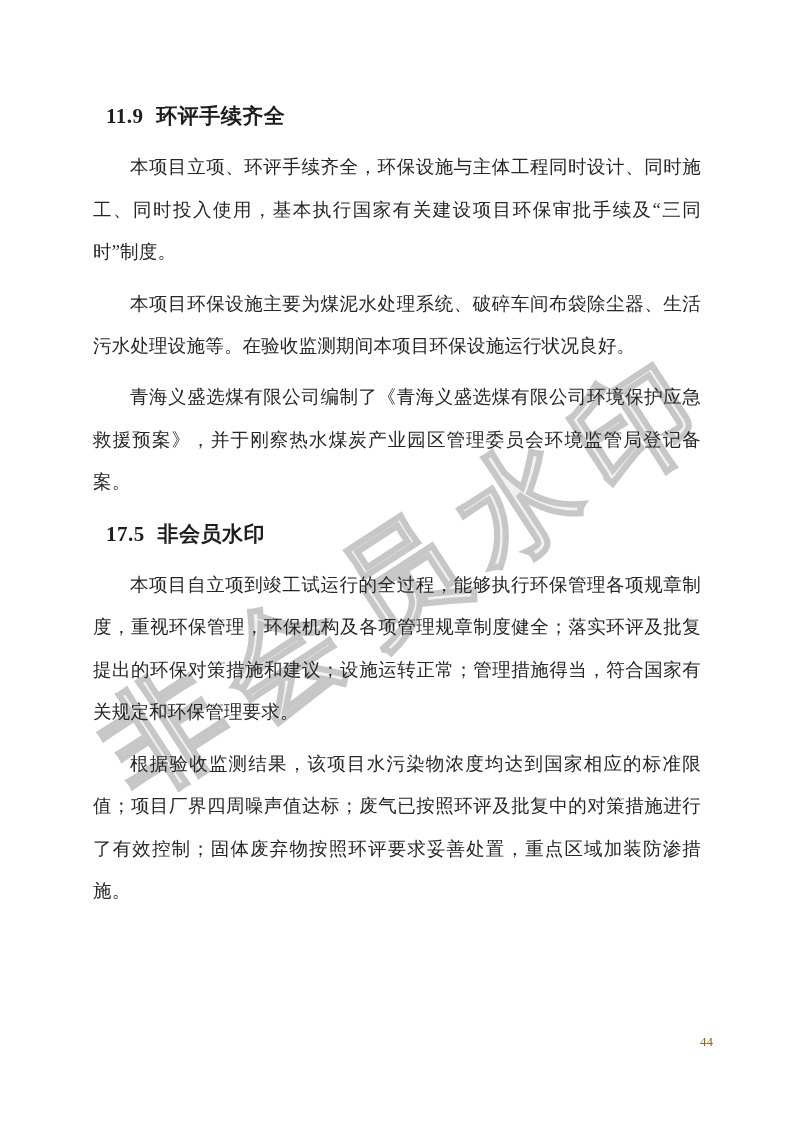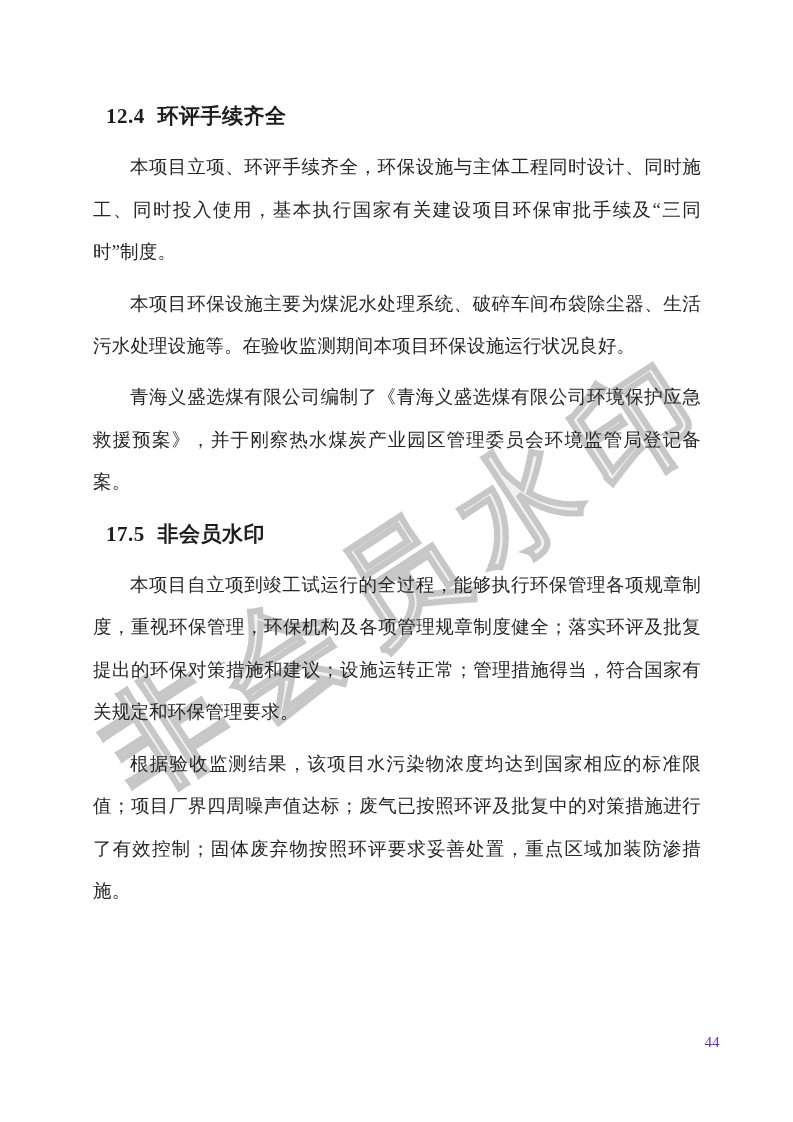--- a/index.html
+++ b/index.html
@@ -64,37 +64,37 @@
   }
   .heading .h-num {
     margin-right: 7px;
     font-family: "Liberation Serif", "DejaVu Serif", serif;
   }
   .page-number {
     position: absolute;
     left: 700px;
     top: 1034px;
     width: 24px;
-    text-align: center;
-    font-size: 15px;
-    color: #6d28d9;
+    text-align: left;
+    font-size: 13px;
+    color: #a16207;
     z-index: 2;
   }
 </style>
 </head>
 <body>
 
 <div class="doc-page">
 
   <div class="watermark">非会员水印</div>
 
   <main class="content">
 
     <h2 class="heading">
-      <span class="h-num">12.4</span>
+      <span class="h-num">11.9</span>
       <span class="h-title">环评手续齐全</span>
     </h2>
 
     <p>本项目立项、环评手续齐全，环保设施与主体工程同时设计、同时施工、同时投入使用，基本执行国家有关建设项目环保审批手续及“三同时”制度。</p>
 
     <p>本项目环保设施主要为煤泥水处理系统、破碎车间布袋除尘器、生活污水处理设施等。在验收监测期间本项目环保设施运行状况良好。</p>
 
     <p>青海义盛选煤有限公司编制了《青海义盛选煤有限公司环境保护应急救援预案》，并于刚察热水煤炭产业园区管理委员会环境监管局登记备案。</p>
 
     <h2 class="heading">

